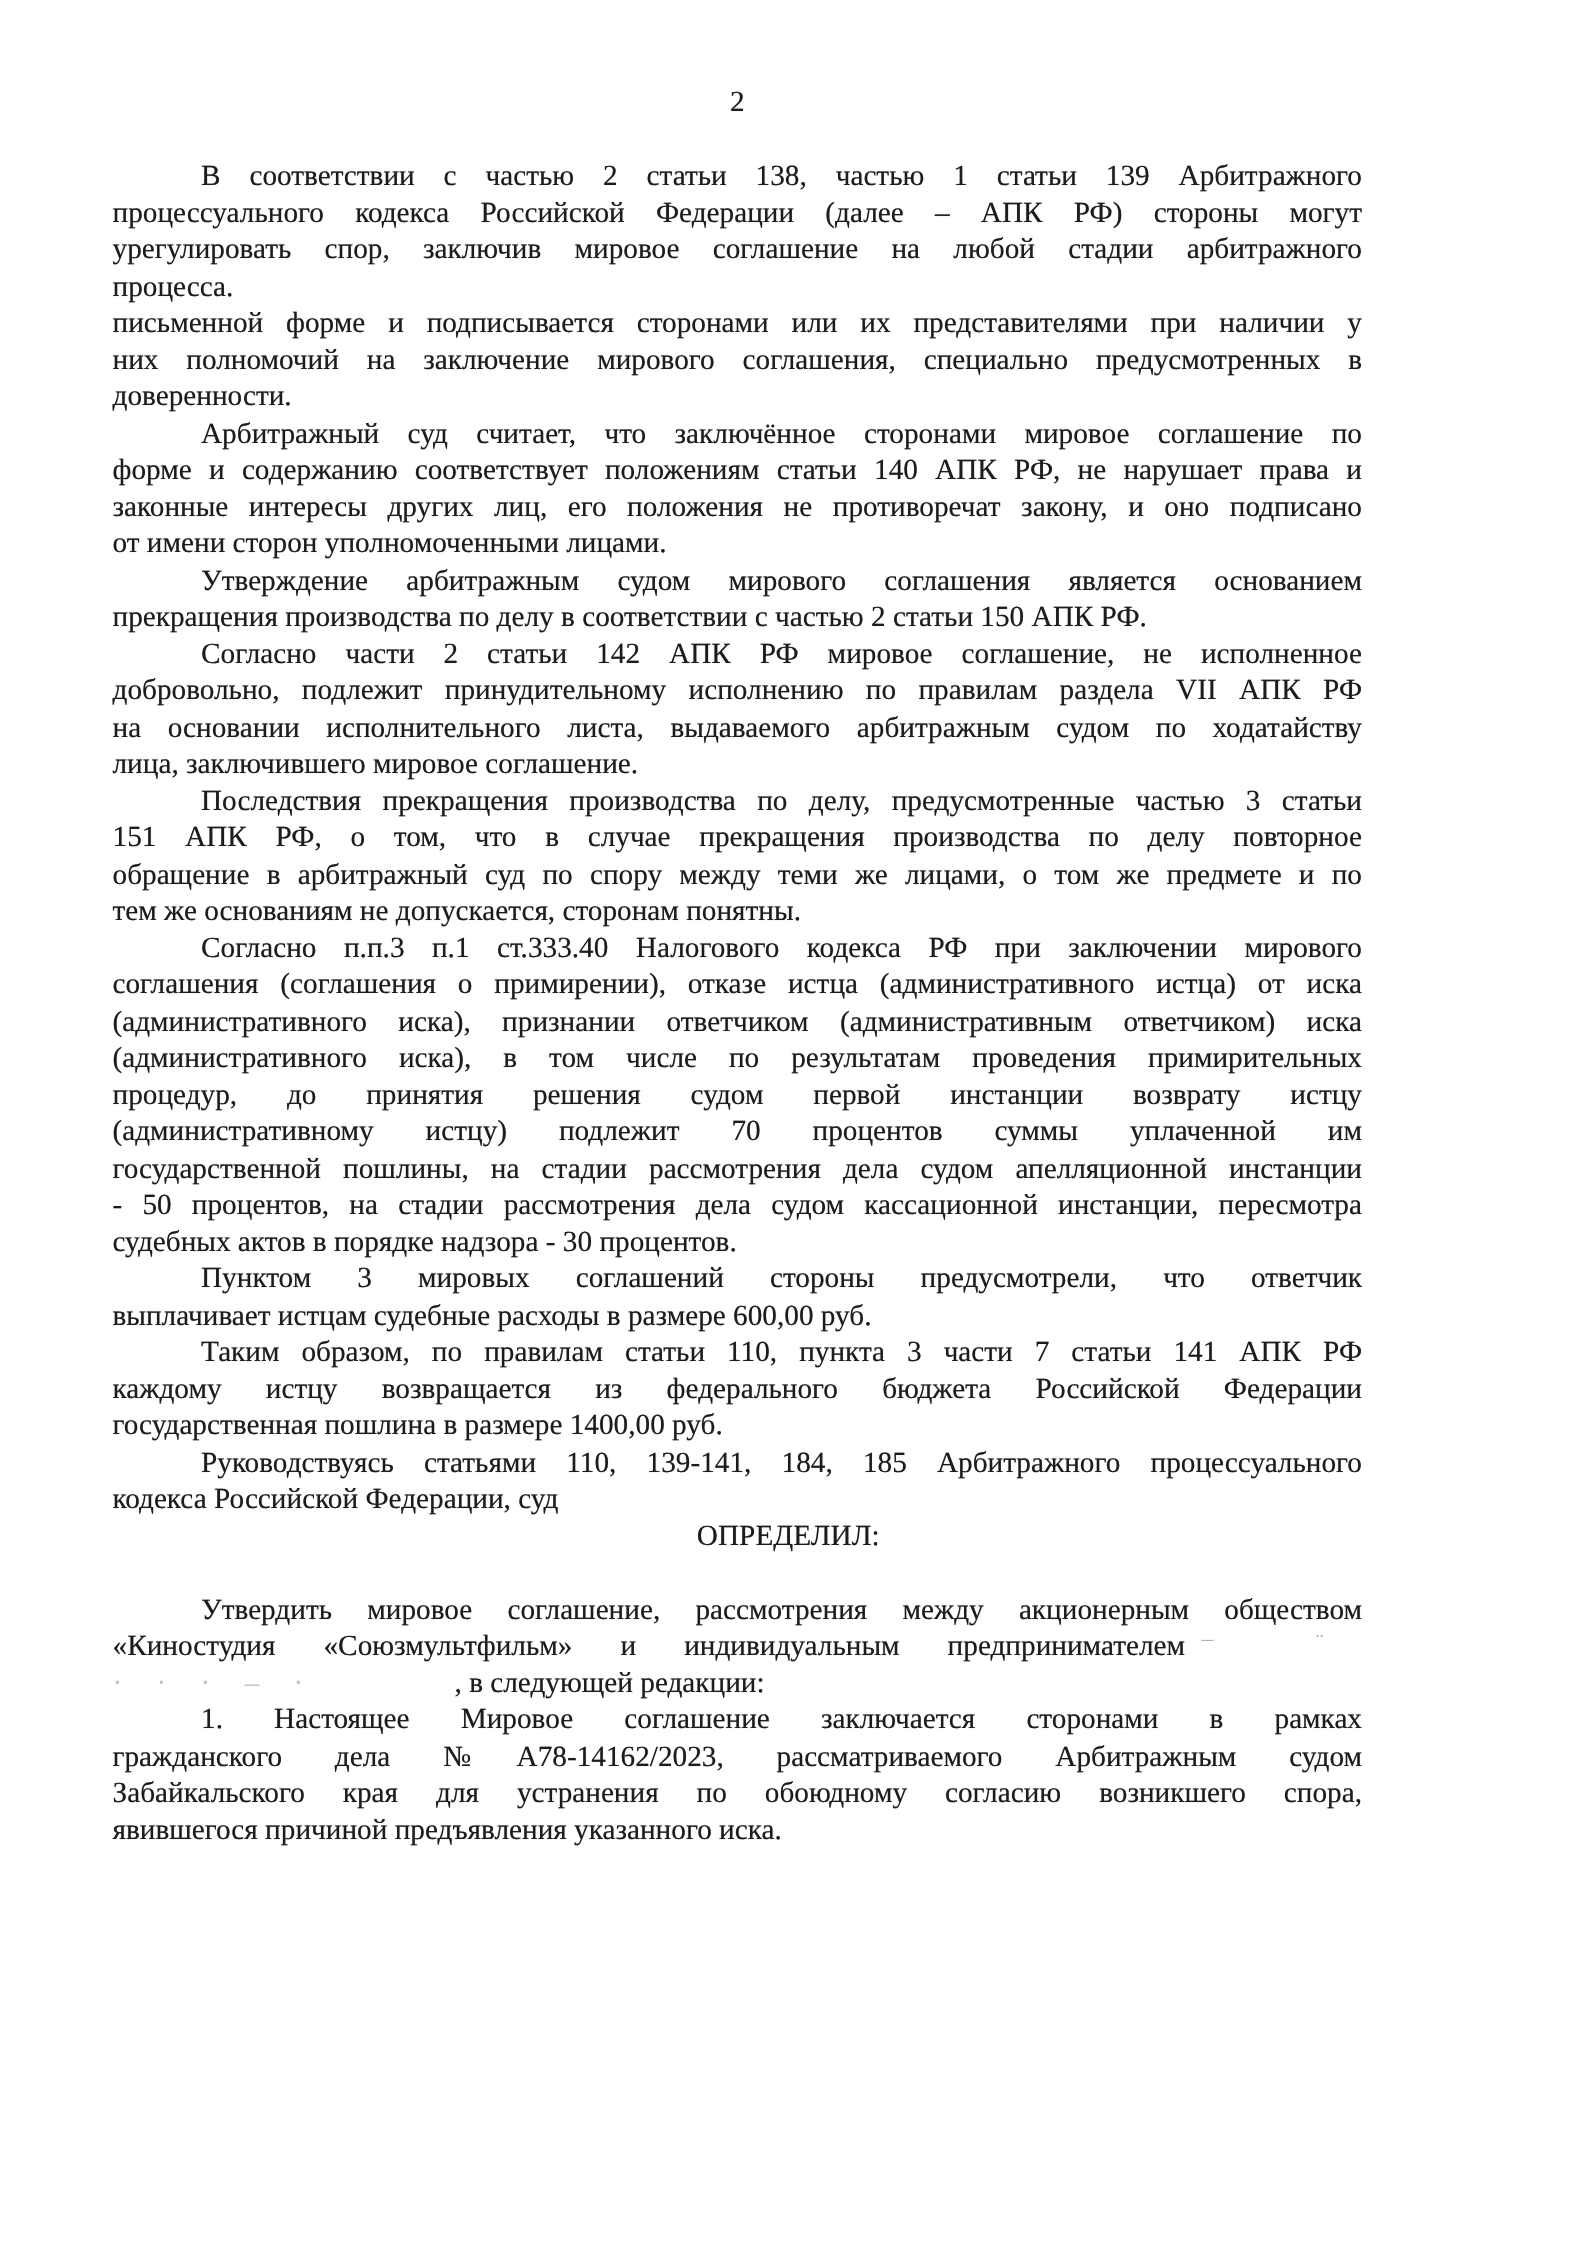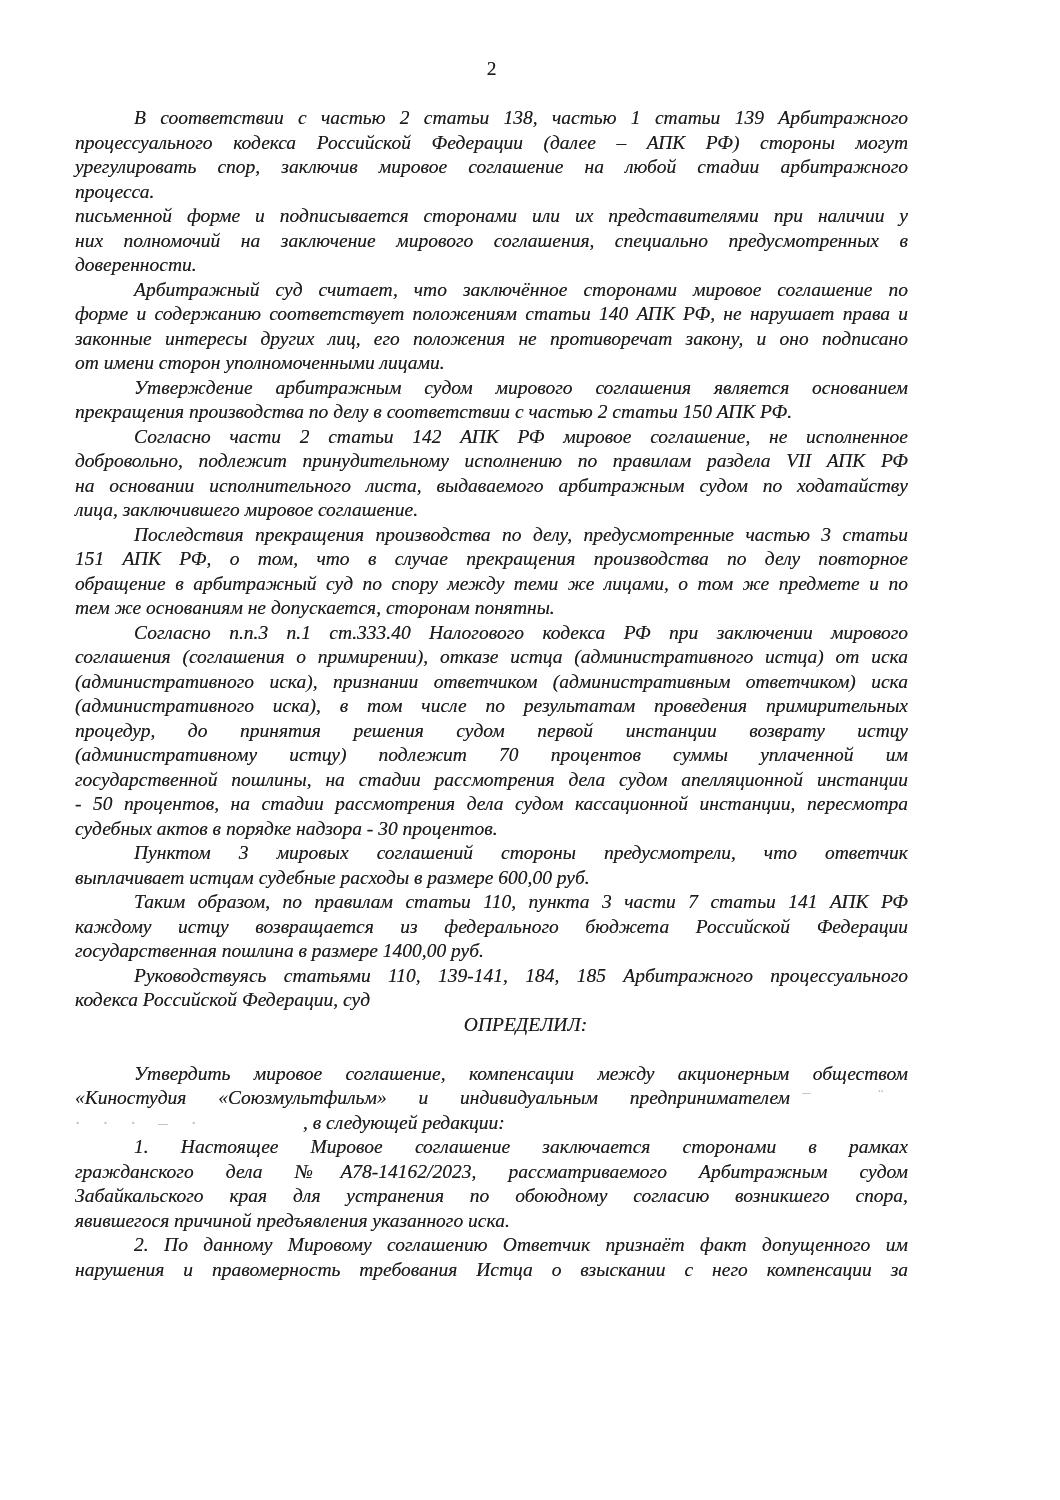--- a/index.html
+++ b/index.html
@@ -26,21 +26,20 @@
     top:106px;
     left:75px;
     width:833px;
   }
   .para{margin:0;padding:0;}
   .ln{
     line-height:24.5px;
     min-height:24.5px;
     text-align:left;
     position:relative;
-    font-style:italic;
   }
   .ln.just{
     text-align:justify;
     text-align-last:justify;
   }
   .ln.first{text-indent:59px;}
   .ln.heading{
     text-align:right;
     text-align-last:center;
     padding-left:68px;
@@ -133,28 +132,24 @@
         <div class="ln just">каждому истцу возвращается из федерального бюджета Российской Федерации</div>
         <div class="ln">государственная пошлина в размере 1400,00 руб.</div>
       </div>
       <div class="para">
         <div class="ln first just">Руководствуясь статьями 110, 139-141, 184, 185 Арбитражного процессуального</div>
         <div class="ln">кодекса Российской Федерации, суд</div>
       </div>
       <div class="ln heading">ОПРЕДЕЛИЛ:</div>
       <div class="ln spacer"></div>
       <div class="para">
-        <div class="ln first just">Утвердить мировое соглашение, компенсации между акционерным обществом</div>
+        <div class="ln first just">Утвердить мировое соглашение, рассмотрения между акционерным обществом</div>
         <div class="ln"><span class="l2wrap">«Киностудия «Союзмультфильм» и индивидуальным предпринимателем</span><span class="rem r1">¯</span><span class="rem r2">¨</span></div>
         <div class="ln"><span class="faint-left">· · ·  –  ·</span><span>, в следующей редакции:</span></div>
       </div>
       <div class="para">
         <div class="ln first just">1. Настоящее Мировое соглашение заключается сторонами в рамках</div>
         <div class="ln just">гражданского дела №А78-14162/2023, рассматриваемого Арбитражным судом</div>
         <div class="ln just">Забайкальского края для устранения по обоюдному согласию возникшего спора,</div>
         <div class="ln">явившегося причиной предъявления указанного иска.</div>
       </div>
-      <div class="para">
-        <div class="ln first just">2. По данному Мировому соглашению Ответчик признаёт факт допущенного им</div>
-        <div class="ln just">нарушения и правомерность требования Истца о взыскании с него компенсации за</div>
-      </div>
     </div>
 </div>
 
 </body></html>

